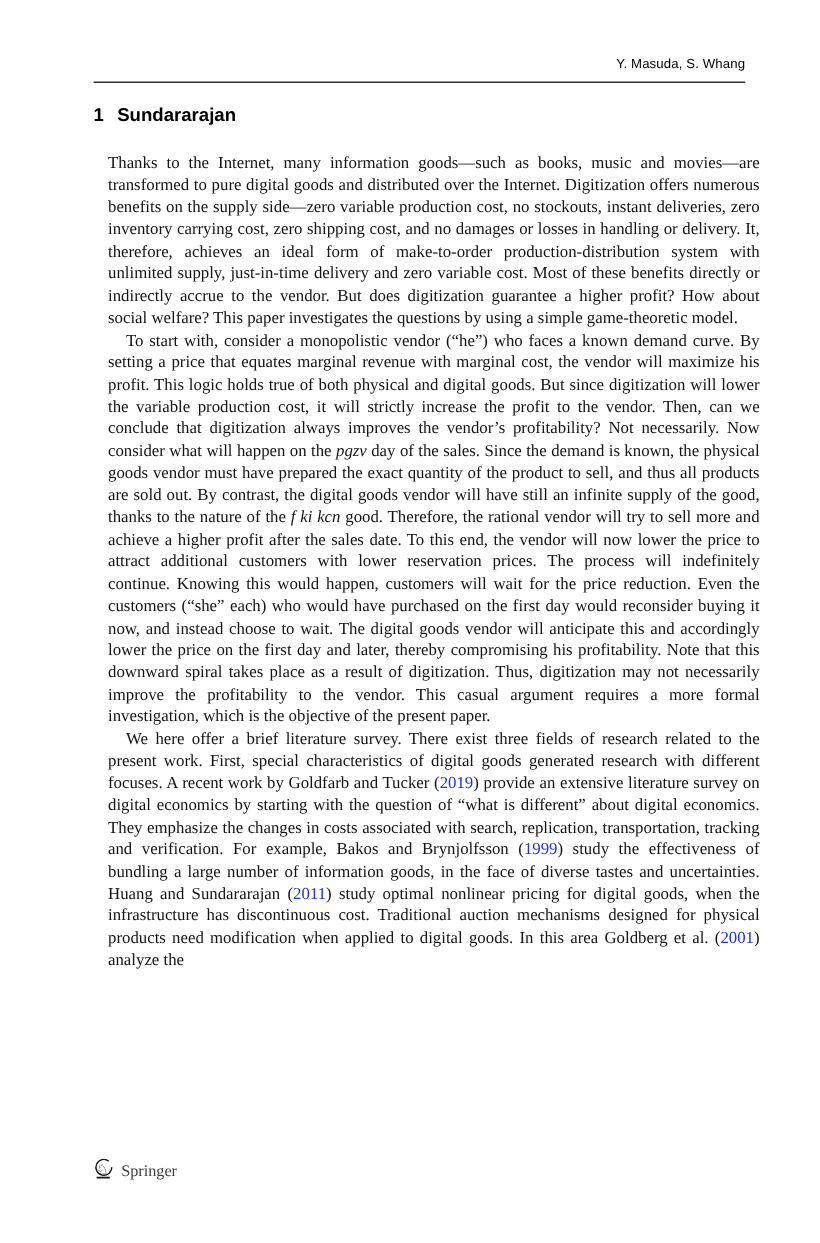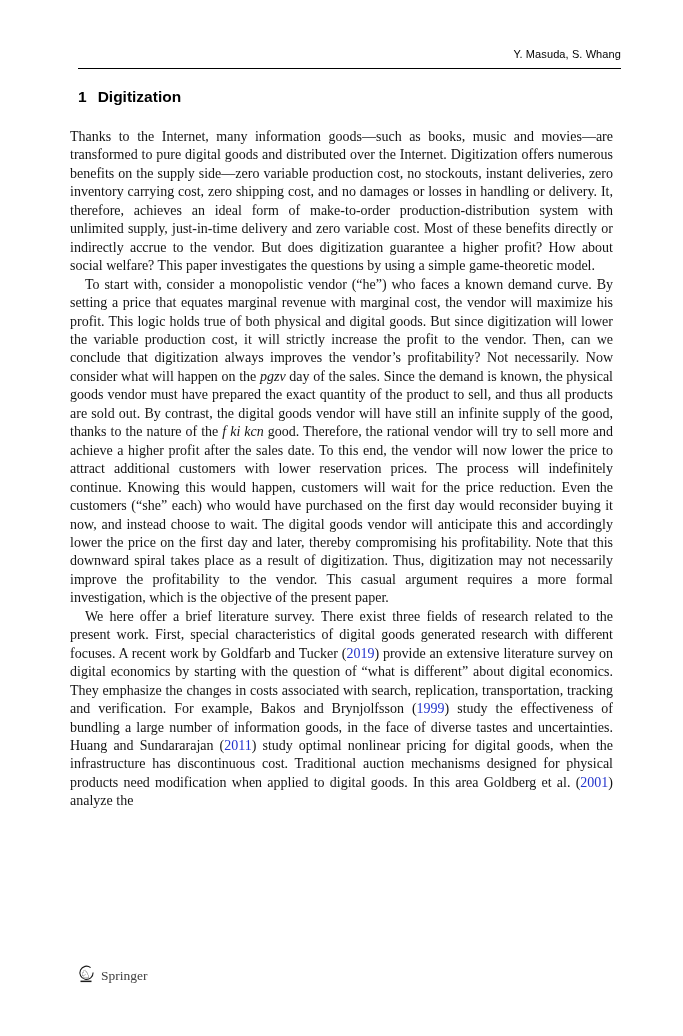--- a/index.html
+++ b/index.html
@@ -30,21 +30,21 @@
     position: absolute;
     top: 88px; left: 78px; margin: 0;
     font-family: "Liberation Sans", sans-serif;
     font-size: 15.5px;
     font-weight: 700;
     color: #000;
   }
   .sec-num { margin-right: 11px; }
   .article-body {
     position: absolute;
-    top: 128px; left: 70px; width: 543px;
+    top: 128px; left: 90px; width: 543px;
     font-size: 14px;
     line-height: 18.45px;
     text-align: justify;
     color: #131313;
   }
   .article-body p { margin: 0; padding: 0; }
   .article-body p.indent { text-indent: 15px; }
   .article-body em { }
   .article-body a.cite {
     color: var(--link-color, #2233cc);
@@ -70,21 +70,21 @@
 
 <div class="page">
 
   <div class="running-head">
     <span>Y. Masuda, S. Whang</span>
   </div>
 
   <div class="head-rule"></div>
 
   <h1 class="section-heading">
-    <span class="sec-num">1</span><span class="sec-title">Digitization</span>
+    <span class="sec-num">1</span><span class="sec-title">Sundararajan</span>
   </h1>
 
   <div class="article-body">
       <p><span>Thanks to the Internet, many information goods—such as books, music and movies—are transformed to pure digital goods and distributed over the Internet. Digitization offers numerous benefits on the supply side—zero variable production cost, no stockouts, instant deliveries, zero inventory carrying cost, zero shipping cost, and no damages or losses in handling or delivery. It, therefore, achieves an ideal form of make-to-order production-distribution system with unlimited supply, just-in-time delivery and zero variable cost. Most of these benefits directly or indirectly accrue to the vendor. But does digitization guarantee a higher profit? How about social welfare? This paper investigates the questions by using a simple game-theoretic model.</span></p>
       <p class="indent"><span>To start with, consider a monopolistic vendor (“he”) who faces a known demand curve. By setting a price that equates marginal revenue with marginal cost, the vendor will maximize his profit. This logic holds true of both physical and digital goods. But since digitization will lower the variable production cost, it will strictly increase the profit to the vendor. Then, can we conclude that digitization always improves the vendor’s profitability? Not necessarily. Now consider what will happen on the </span><em>pgzv</em><span> day of the sales. Since the demand is known, the physical goods vendor must have prepared the exact quantity of the product to sell, and thus all products are sold out. By contrast, the digital goods vendor will have still an infinite supply of the good, thanks to the nature of the </span><em>f ki kcn</em><span> good. Therefore, the rational vendor will try to sell more and achieve a higher profit after the sales date. To this end, the vendor will now lower the price to attract additional customers with lower reservation prices. The process will indefinitely continue. Knowing this would happen, customers will wait for the price reduction. Even the customers (“she” each) who would have purchased on the first day would reconsider buying it now, and instead choose to wait. The digital goods vendor will anticipate this and accordingly lower the price on the first day and later, thereby compromising his profitability. Note that this downward spiral takes place as a result of digitization. Thus, digitization may not necessarily improve the profitability to the vendor. This casual argument requires a more formal investigation, which is the objective of the present paper.</span></p>
       <p class="indent"><span>We here offer a brief literature survey. There exist three fields of research related to the present work. First, special characteristics of digital goods generated research with different focuses. A recent work by Goldfarb and Tucker (</span><a class="cite">2019</a><span>) provide an extensive literature survey on digital economics by starting with the question of “what is different” about digital economics. They emphasize the changes in costs associated with search, replication, transportation, tracking and verification. For example, Bakos and Brynjolfsson (</span><a class="cite">1999</a><span>) study the effectiveness of bundling a large number of information goods, in the face of diverse tastes and uncertainties. Huang and Sundararajan (</span><a class="cite">2011</a><span>) study optimal nonlinear pricing for digital goods, when the infrastructure has discontinuous cost. Traditional auction mechanisms designed for physical products need modification when applied to digital goods. In this area Goldberg et al. (</span><a class="cite">2001</a><span>) analyze the</span></p>
     </div>
 
   <div class="footer">
     <span class="logo-icon">

